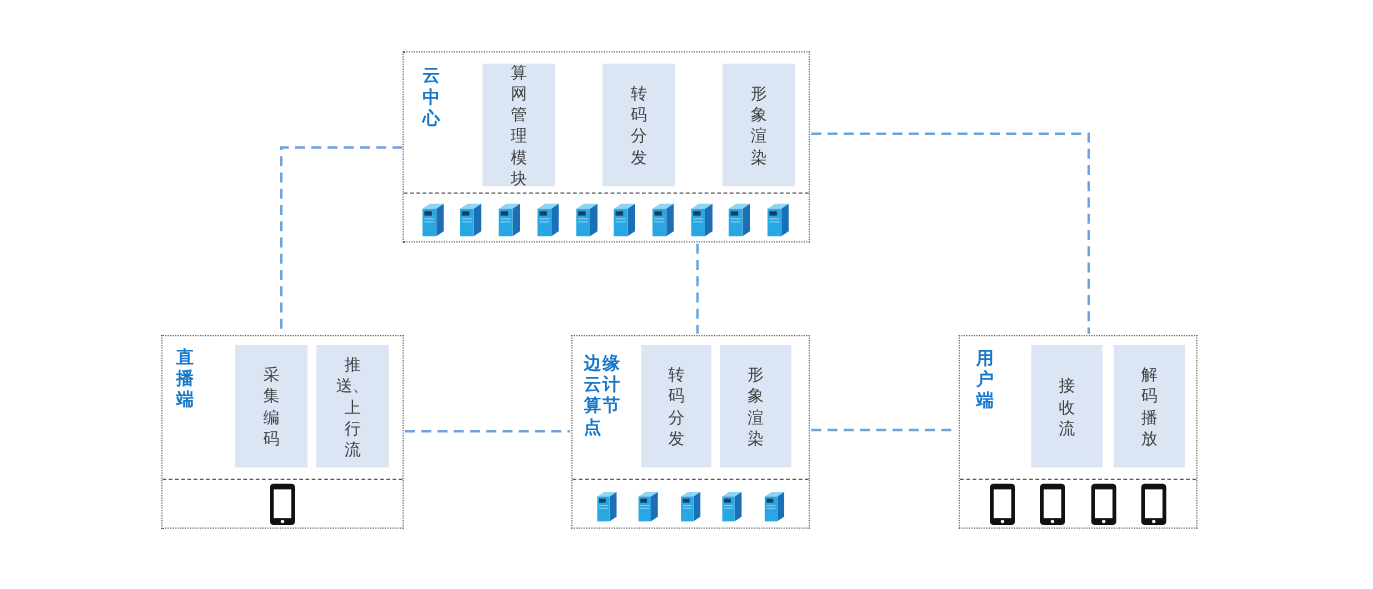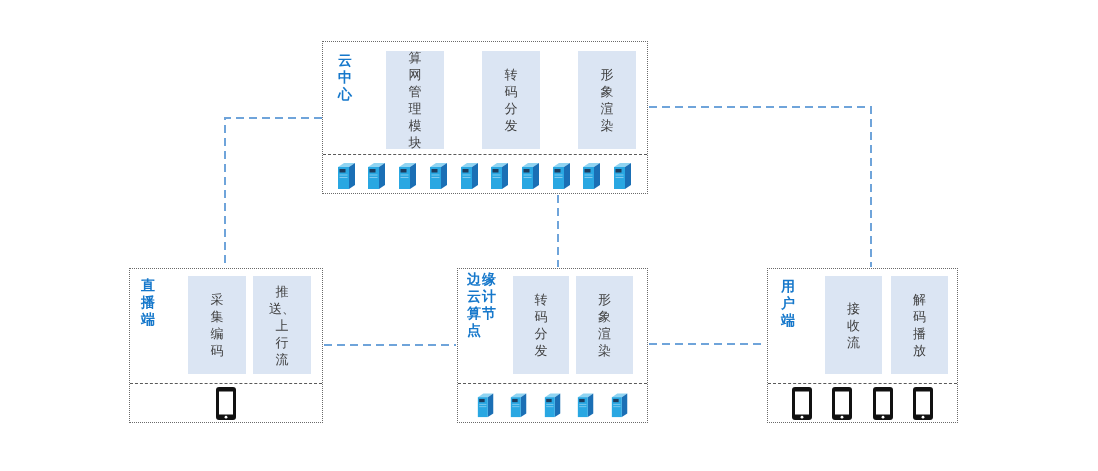--- a/index.html
+++ b/index.html
@@ -202,21 +202,21 @@
     <div class="strip single">
       <svg class="phone-icon" viewBox="0 0 22 35">
         <rect x="1" y="1" width="20" height="33" rx="3" fill="#111111"></rect>
         <rect x="4" y="5.5" width="14" height="23" fill="#ffffff"></rect>
         <circle cx="11" cy="31.2" r="1.4" fill="#ffffff"></circle>
       </svg>
     </div>
   </section>
 
   <section class="node" style="left:457px; top:268px; width:191px; height:155px;">
-    <div class="node-label" style="left:9px; top:2px;">边缘
+    <div class="node-label" style="left:9px; top:13px;">边缘
 云计
 算节
 点</div>
     <div class="module" style="left:55px; top:7px; width:56px; height:98px;">转
 码
 分
 发</div>
     <div class="module" style="left:118px; top:7px; width:57px; height:98px;">形
 象
 渲

